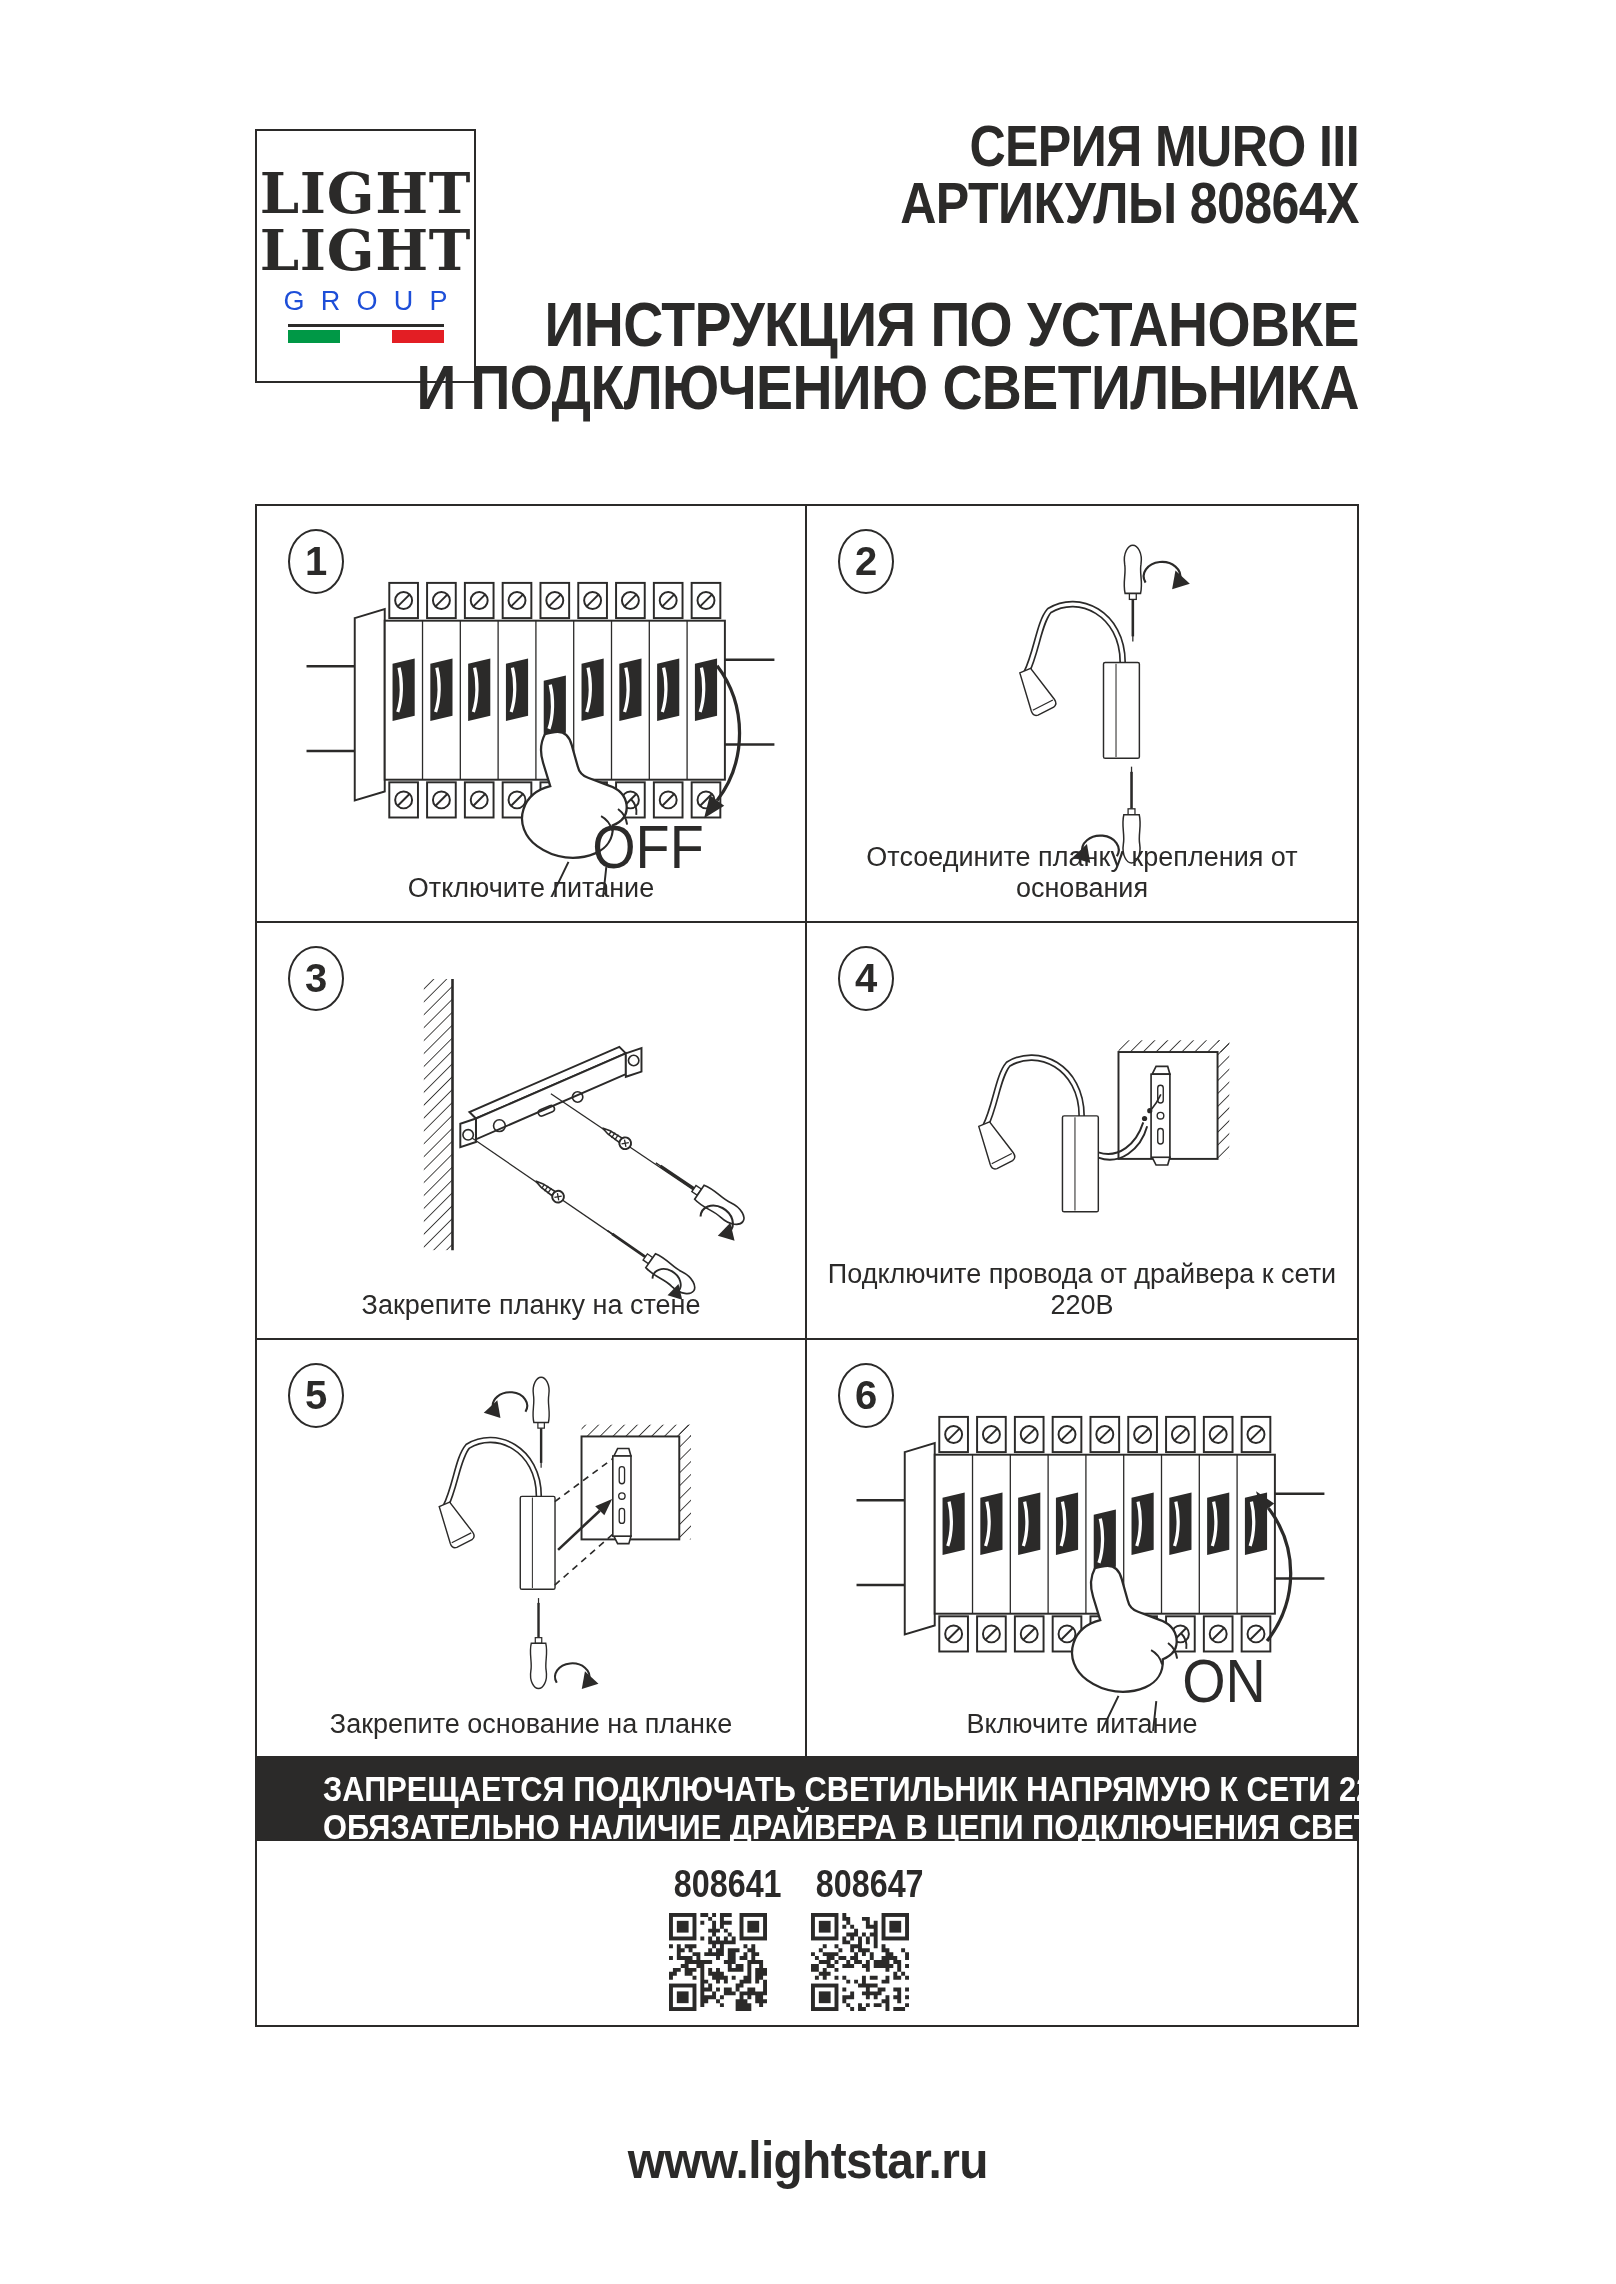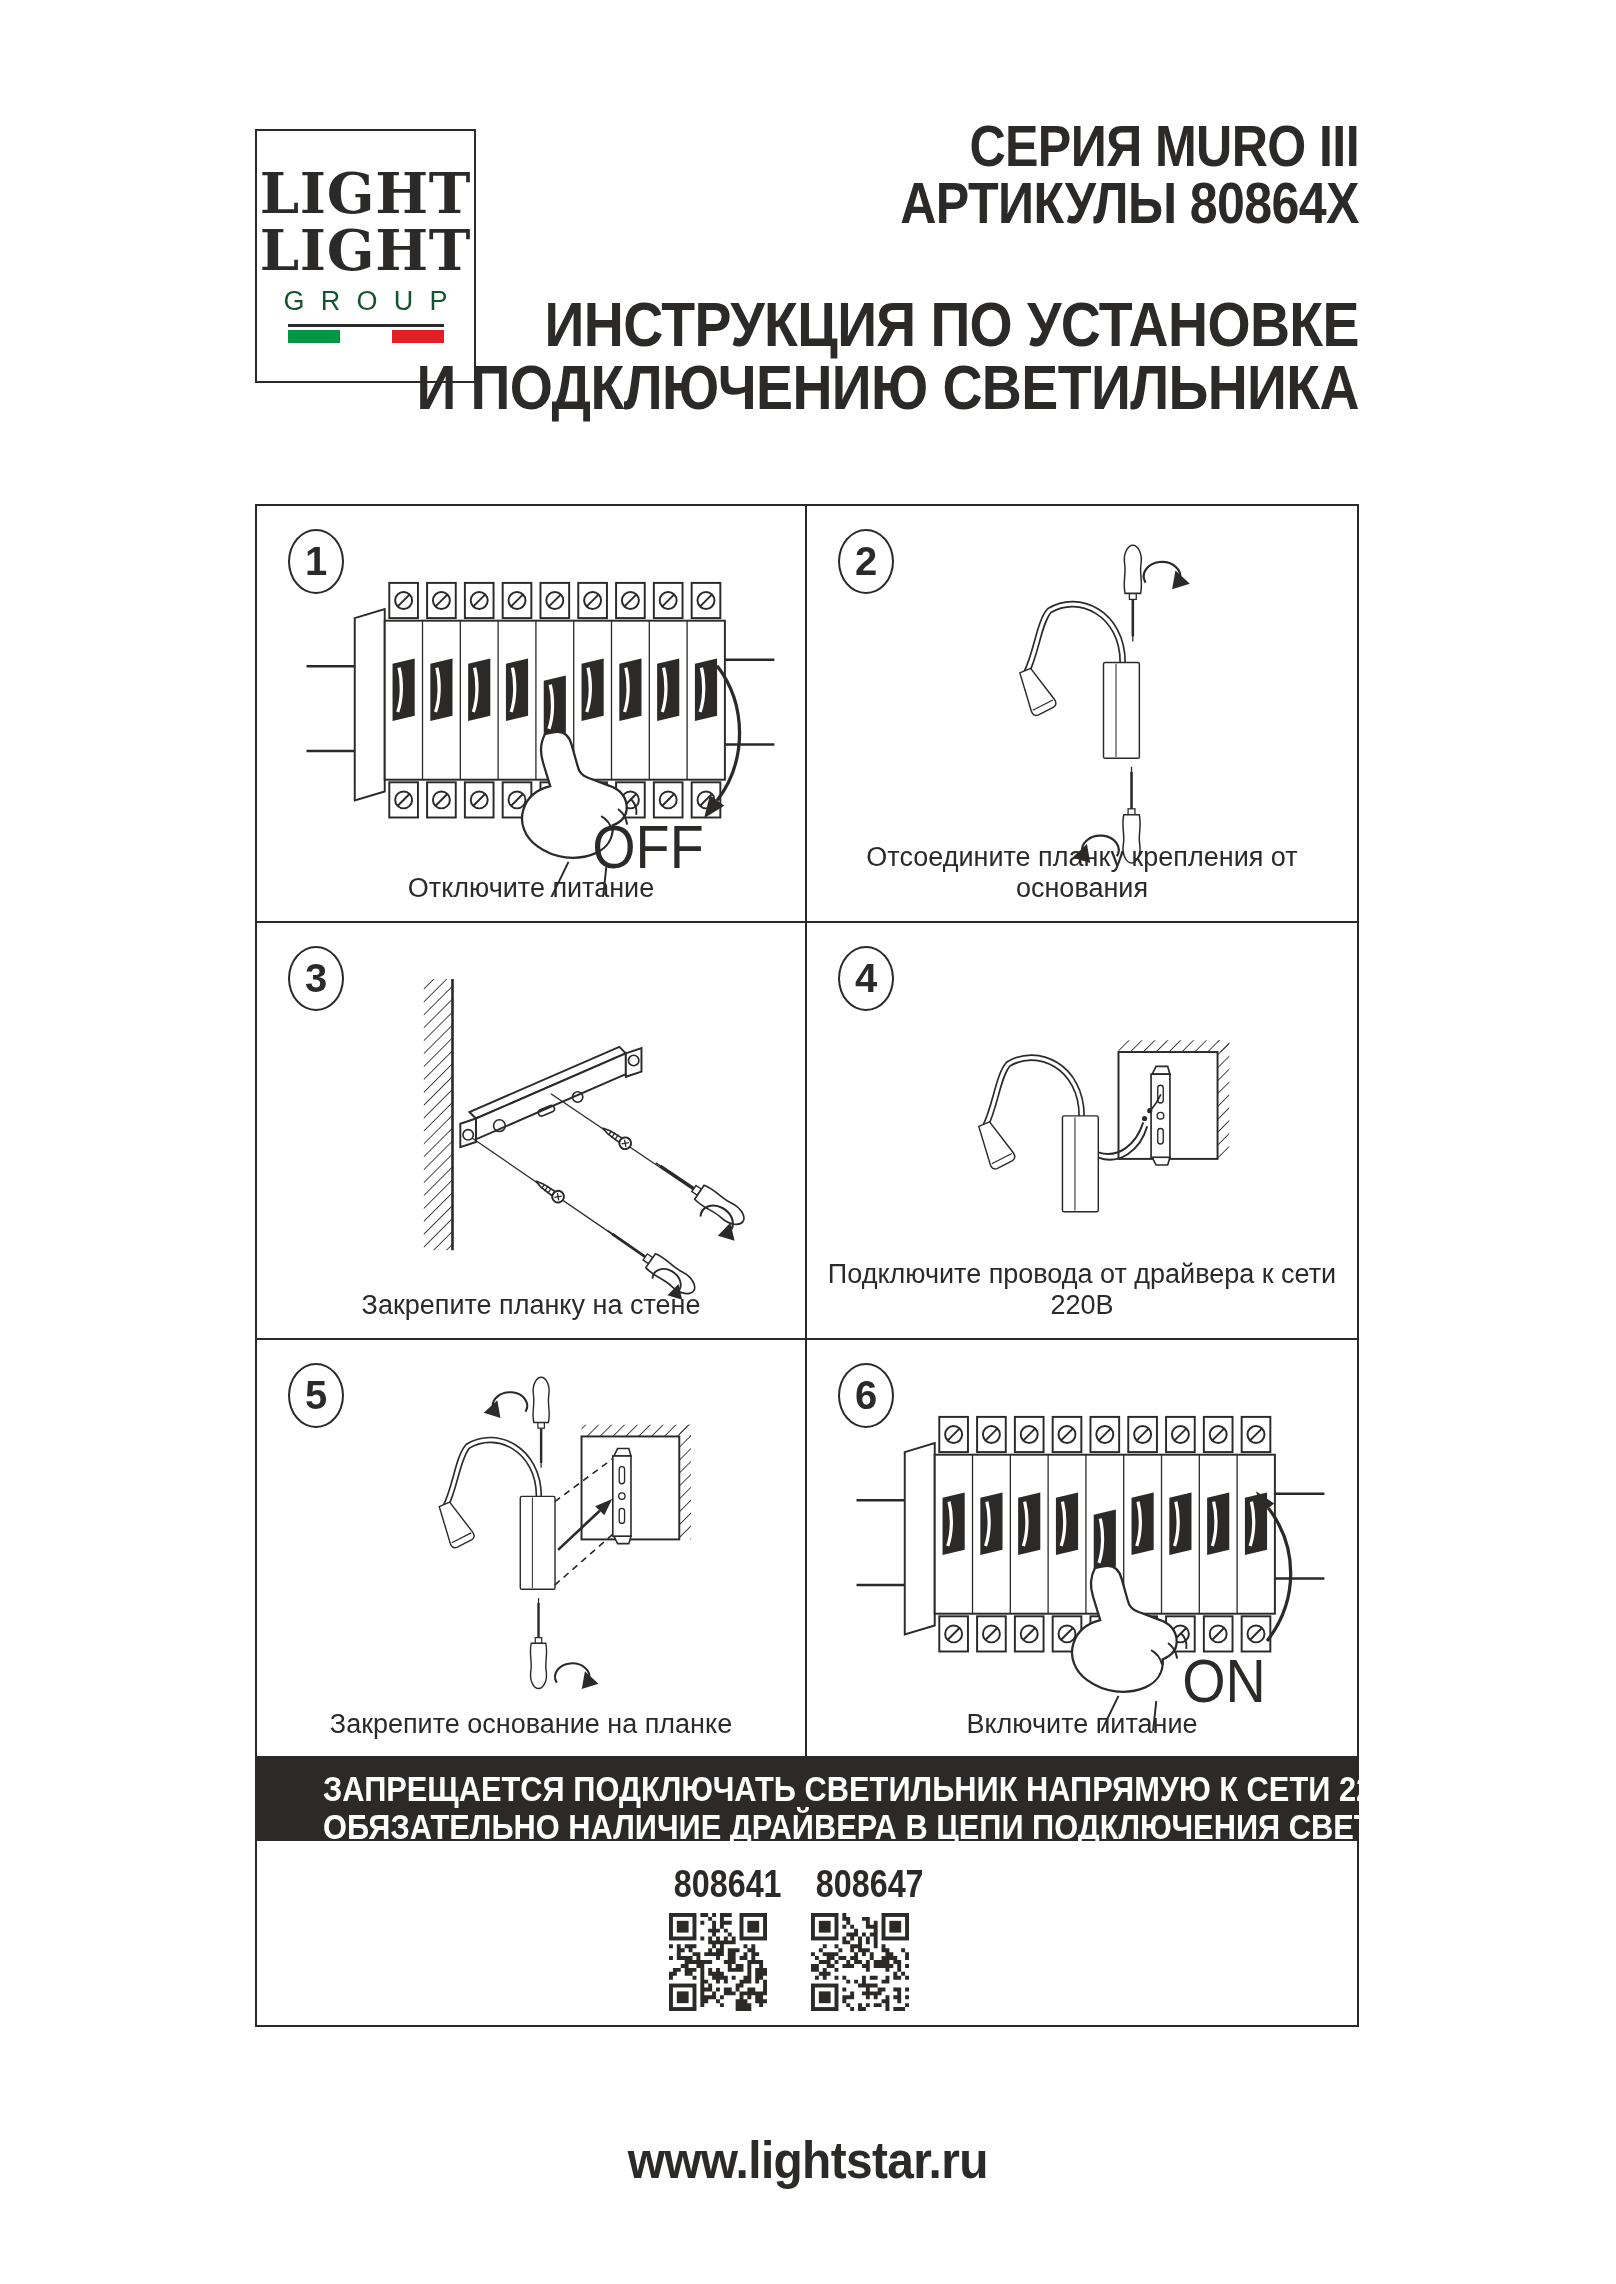--- a/index.html
+++ b/index.html
@@ -4,21 +4,21 @@
 <style>
   html,body{margin:0;padding:0;background:#888;}
   #page{position:relative;width:1616px;height:2284px;background:#ffffff;overflow:hidden;
         font-family:"Liberation Sans", sans-serif;color:#2b2a29;}
   
   #logo-box{position:absolute;left:255px;top:129px;width:221px;height:254px;
             border:2.6px solid #2b2a29;box-sizing:border-box;text-align:center;}
   .logo-word{font-family:"DejaVu Serif", serif;font-weight:700;font-size:56px;line-height:57px;
              letter-spacing:0.7px;color:#2b2a29;}
   #logo-light{margin-top:34px;}
-  .logo-group{margin-top:6.5px;font-size:27px;font-weight:400;letter-spacing:16.3px;text-indent:16.3px;color:#14532d;}
+  .logo-group{margin-top:6.5px;font-size:27px;font-weight:400;letter-spacing:16.3px;text-indent:16.3px;color:#1d4ed8;}
   #logo-flag-wrap{width:156px;margin:7.8px auto 0 auto;}
   #logo-flag-line{height:2.6px;background:#2b2a29;margin-bottom:3.3px;}
   #logo-flag{height:12.4px;background:linear-gradient(to right,#009846 0 33.4%,#ffffff 33.4% 66.6%,#e31e24 66.6% 100%);}
   #titles{position:absolute;right:257px;top:118px;text-align:right;transform:scaleX(0.88);transform-origin:100% 0;}
   .series-line{font-size:57px;line-height:57px;font-weight:700;letter-spacing:-0.7px;}
   #instr-title{margin-top:61px;}
   .instr-line{font-size:63px;line-height:63px;font-weight:700;letter-spacing:-0.7px;}
   
   #frame{position:absolute;left:255px;top:504px;width:1104px;height:1523px;
          border:2.6px solid #2b2a29;box-sizing:border-box;display:flex;flex-direction:column;}

